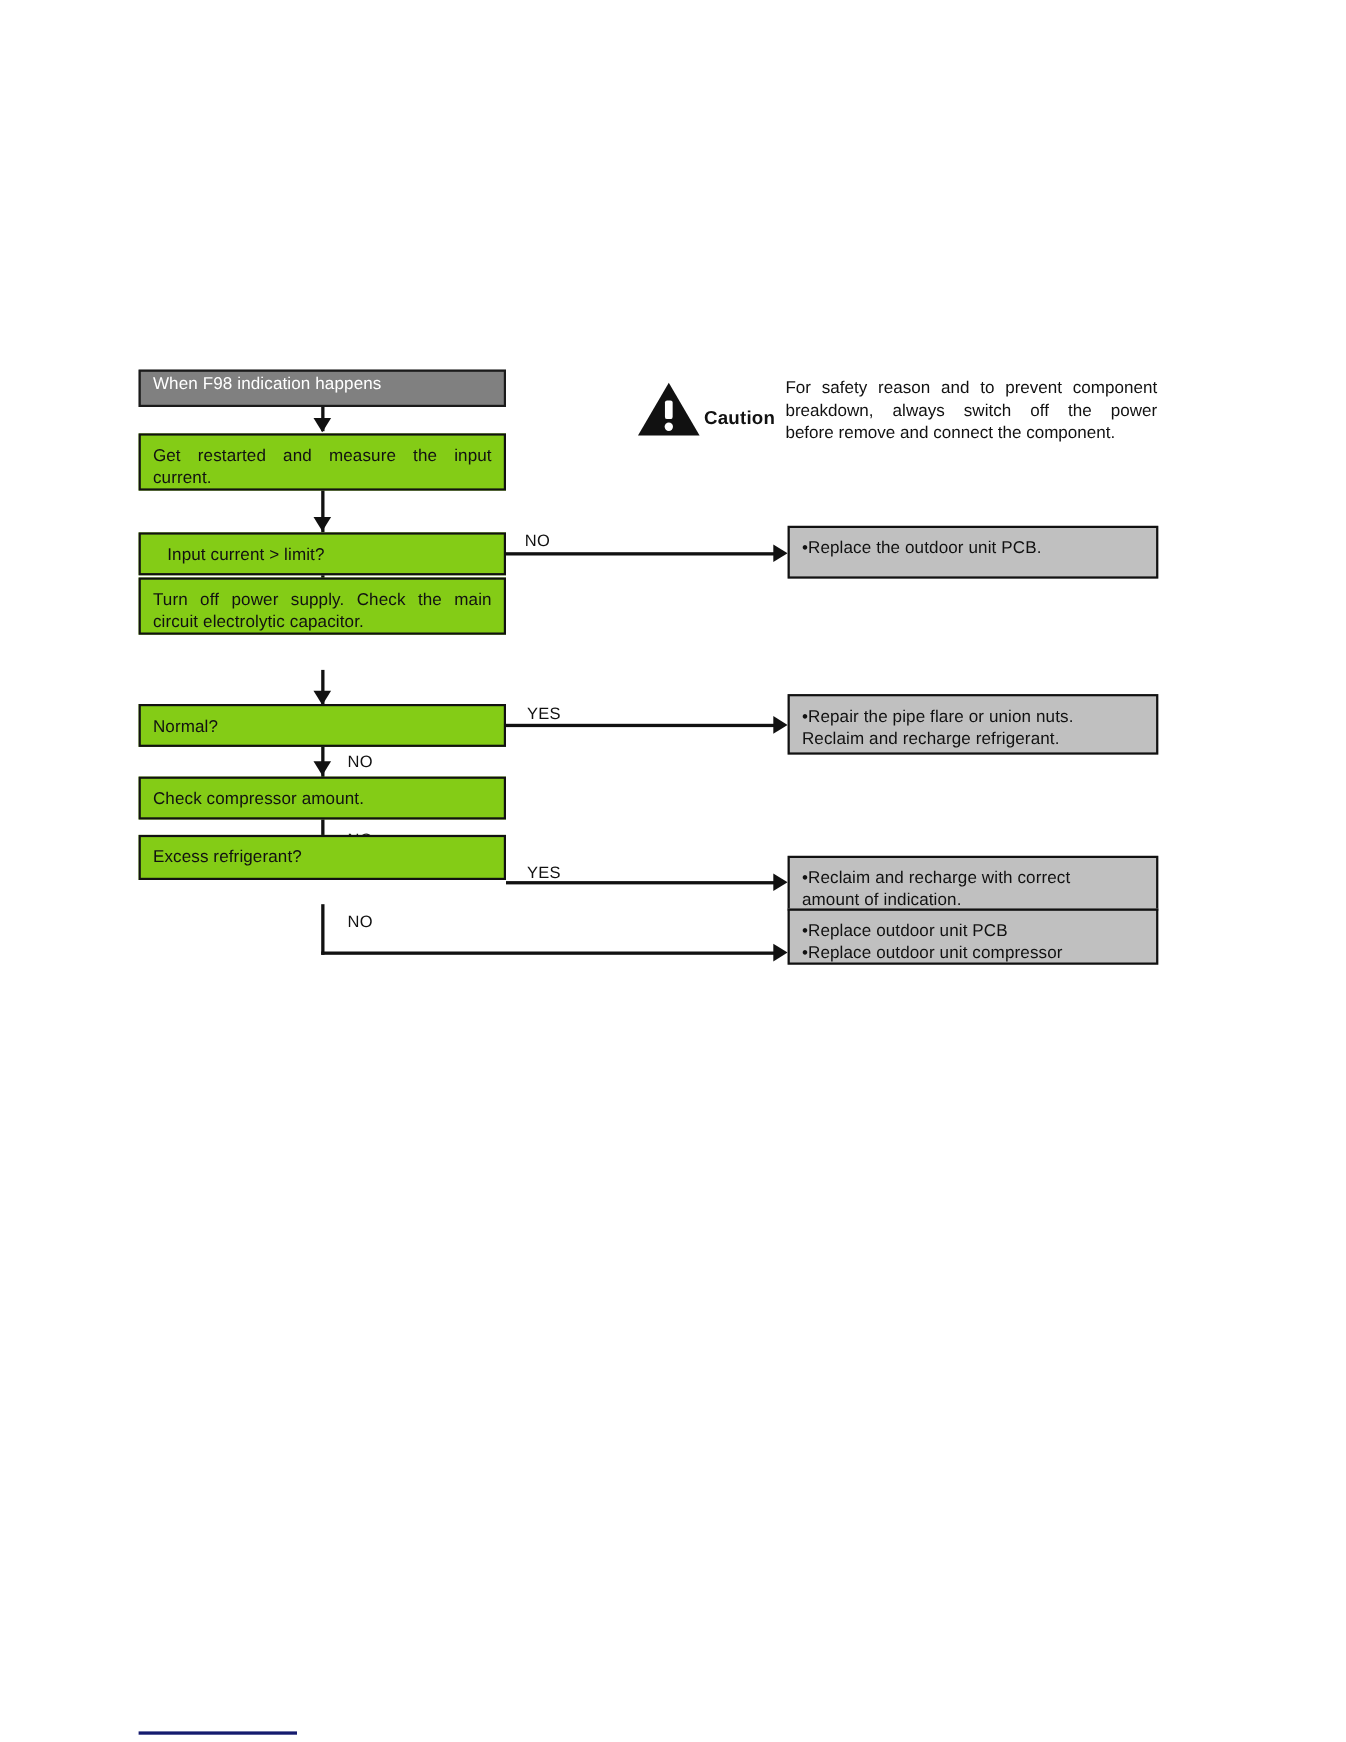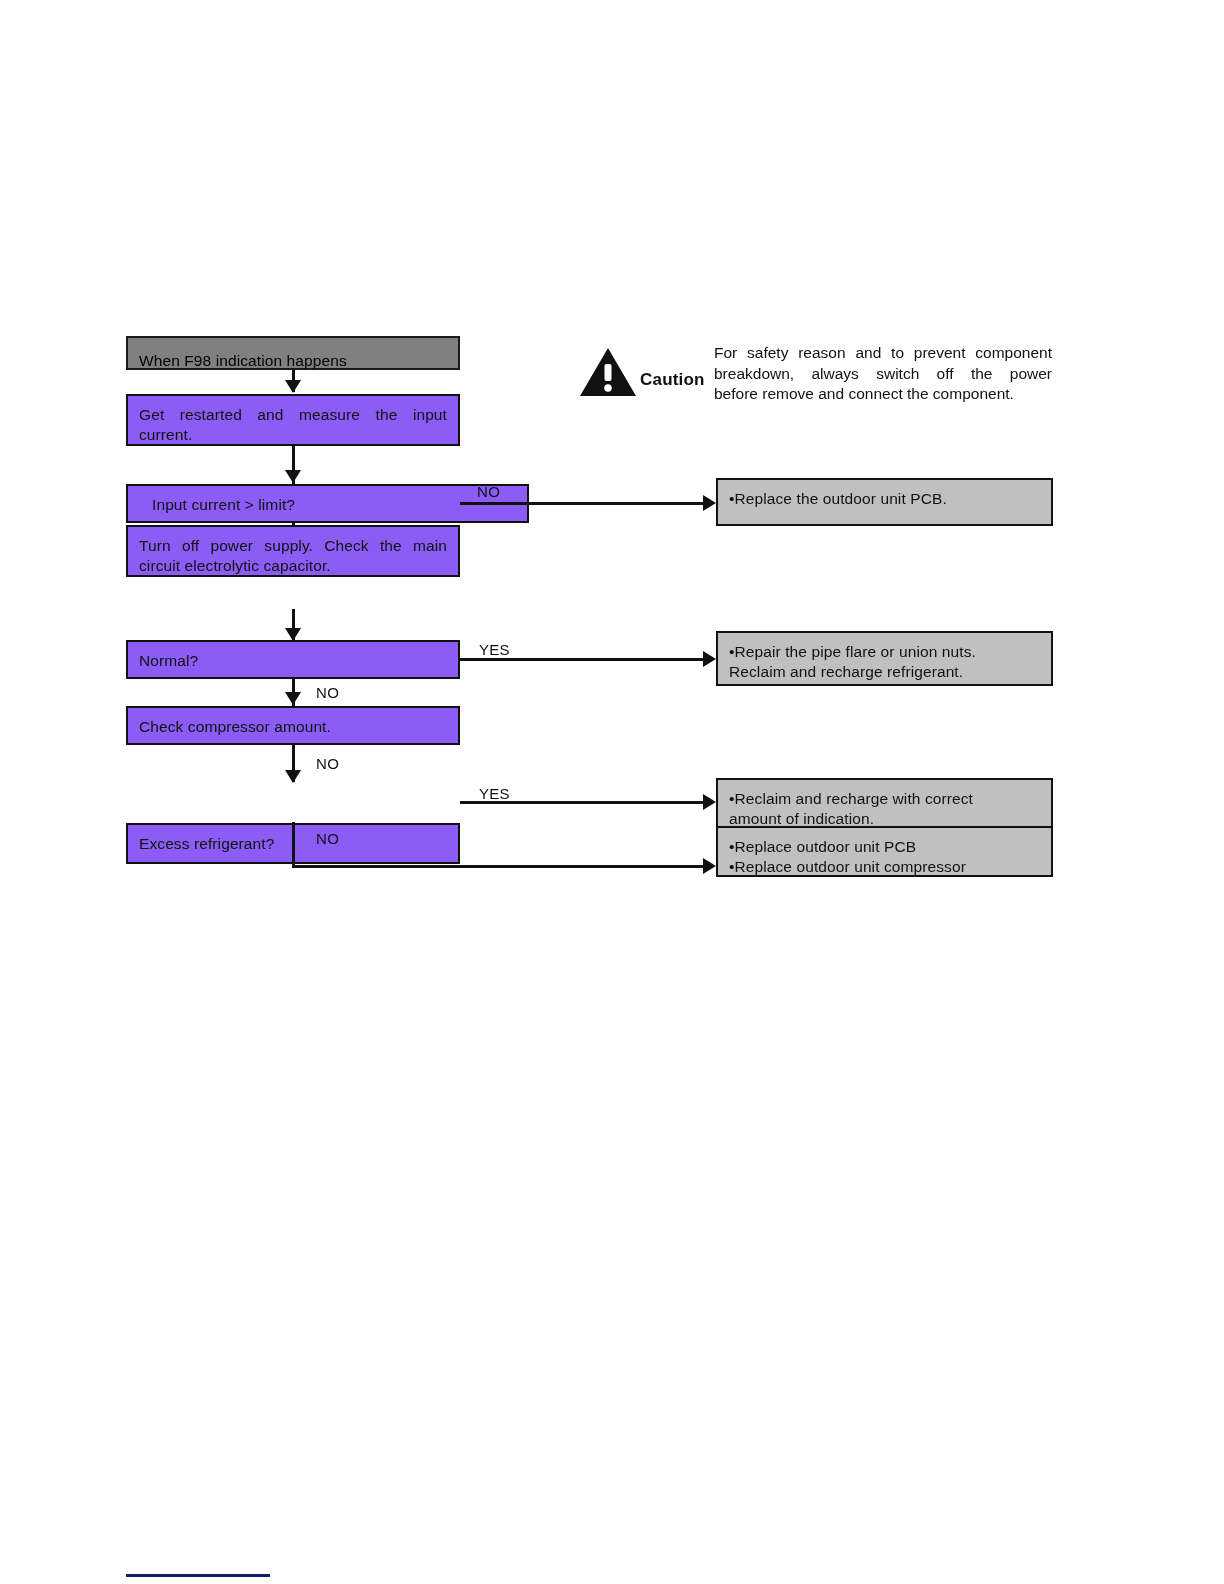--- a/index.html
+++ b/index.html
@@ -14,32 +14,32 @@
     background: #ffffff;
     font-family: "Liberation Sans", sans-serif;
     overflow: hidden;
   }
 
   
   .box {
     position: absolute;
     box-sizing: border-box;
     border: 2px solid #111111;
-    background: #8b5cf6;
+    background: #84cc16;
     color: #111111;
     font-size: 15.5px;
     line-height: 20px;
     padding: 9px 11px 8px 11px;
     letter-spacing: .1px;
   }
   .box.header {
     background: #808080;
     border-color: #1a1a1a;
-    color: #000000;
-    padding-top: 13px;
+    color: #ffffff;
+    padding-top: 2px;
   }
   .box.action {
     background: #c0c0c0;
     border-color: #111111;
   }
   .box .just {
     text-align: justify;
     text-align-last: justify;
   }
   .box .lastline { text-align-last: left; }
@@ -153,21 +153,21 @@
   <div class="arrow-down" style="left:285px; top:380px;"></div>
 
   <div class="box" style="left:126px; top:394px; width:334px; height:52px;">
     <div class="just">Get restarted and measure the input</div>
     <div class="just lastline">current.</div>
   </div>
 
   <div class="vline" style="left:292px; top:446px; height:38px;"></div>
   <div class="arrow-down" style="left:285px; top:470px;"></div>
 
-  <div class="box" style="left:126px; top:484px; width:403px; height:39px;padding-left:24px;">
+  <div class="box" style="left:126px; top:484px; width:334px; height:39px;padding-left:24px;">
     <span>Input current &gt; limit?</span>
   </div>
 
   <div class="hline" style="left:460px; top:502px; width:250px;"></div>
   <div class="arrow-right" style="left:703px; top:495px;"></div>
   <div class="blabel" style="left:477px; top:483px;">NO</div>
 
   <div class="vline" style="left:292px; top:523px; height:37px;"></div>
   <div class="arrow-down" style="left:285px; top:548px;"></div>
   <div class="blabel" style="left:316px; top:529px;">YES</div>
@@ -193,21 +193,21 @@
   <div class="blabel" style="left:316px; top:684px;">NO</div>
 
   <div class="box" style="left:126px; top:706px; width:334px; height:39px;">
     <span>Check compressor amount.</span>
   </div>
 
   <div class="vline" style="left:292px; top:745px; height:37px;"></div>
   <div class="arrow-down" style="left:285px; top:770px;"></div>
   <div class="blabel" style="left:316px; top:755px;">NO</div>
 
-  <div class="box" style="left:126px; top:823px; width:334px; height:41px;">
+  <div class="box" style="left:126px; top:759px; width:334px; height:41px;">
     <span>Excess refrigerant?</span>
   </div>
 
   <div class="hline" style="left:460px; top:801px; width:250px;"></div>
   <div class="arrow-right" style="left:703px; top:794px;"></div>
   <div class="blabel" style="left:479px; top:785px;">YES</div>
 
   <div class="vline" style="left:292px; top:822px; height:46px;"></div>
   <div class="hline" style="left:292px; top:865px; width:418px;"></div>
   <div class="arrow-right" style="left:703px; top:858px;"></div>

